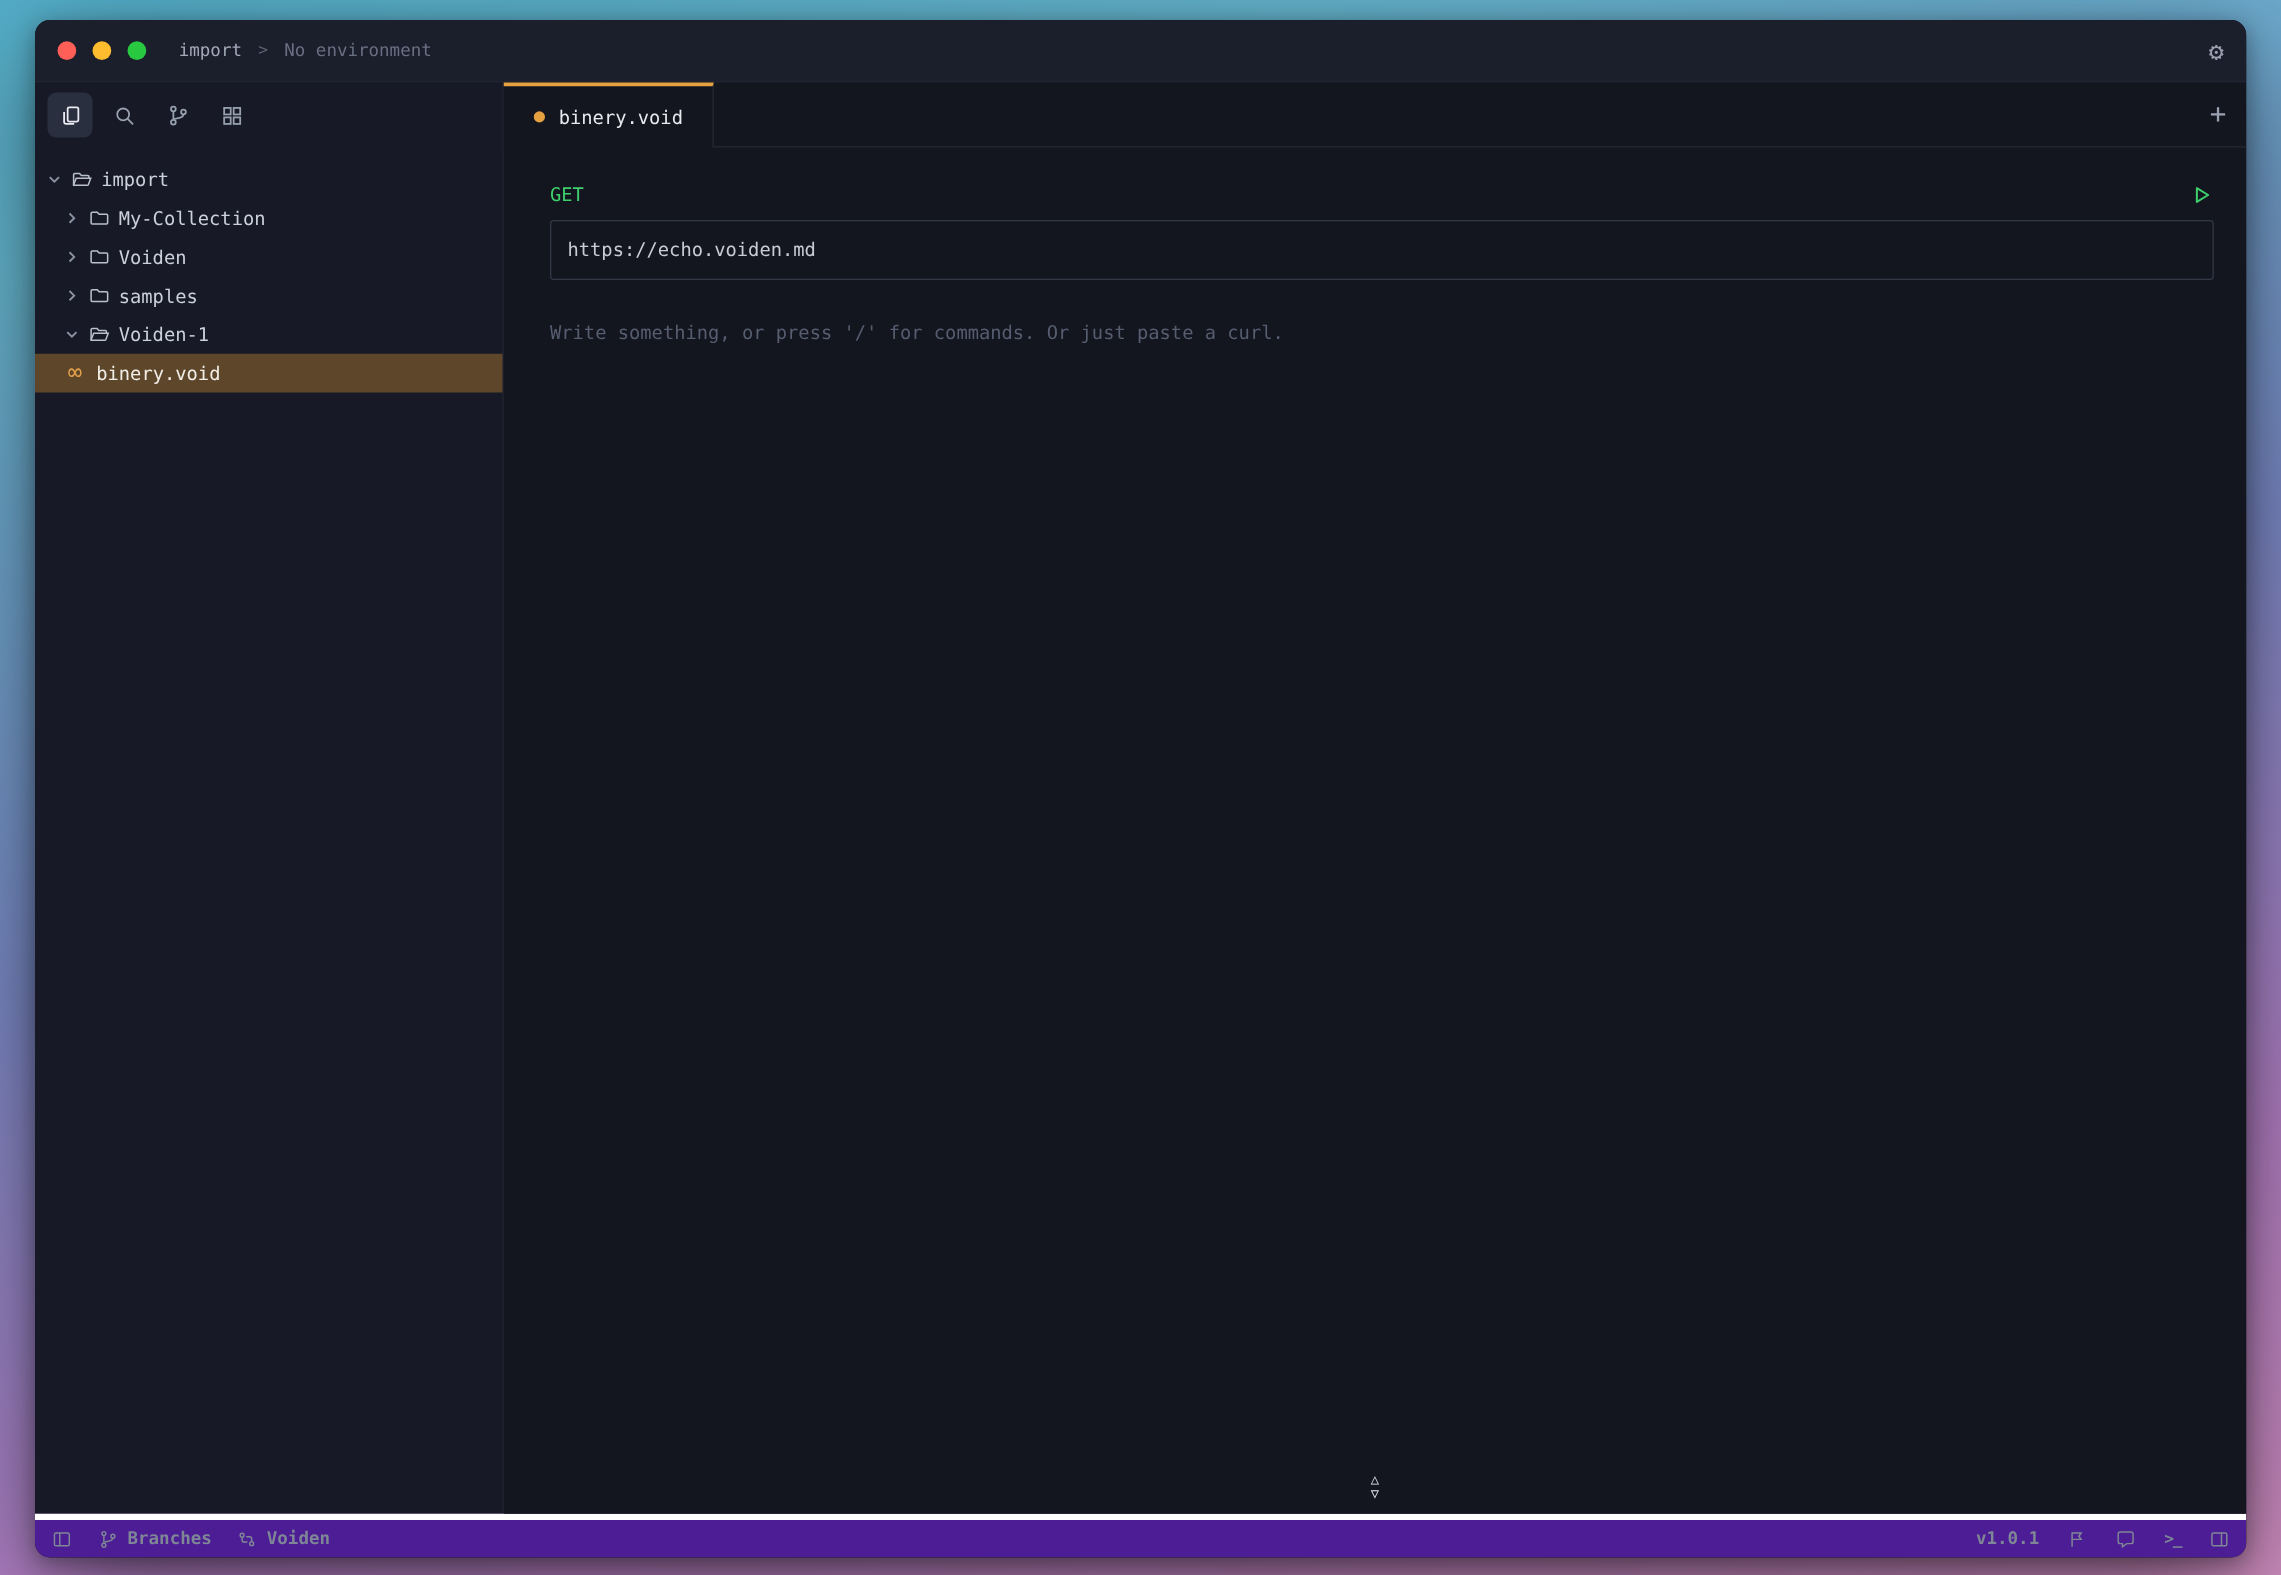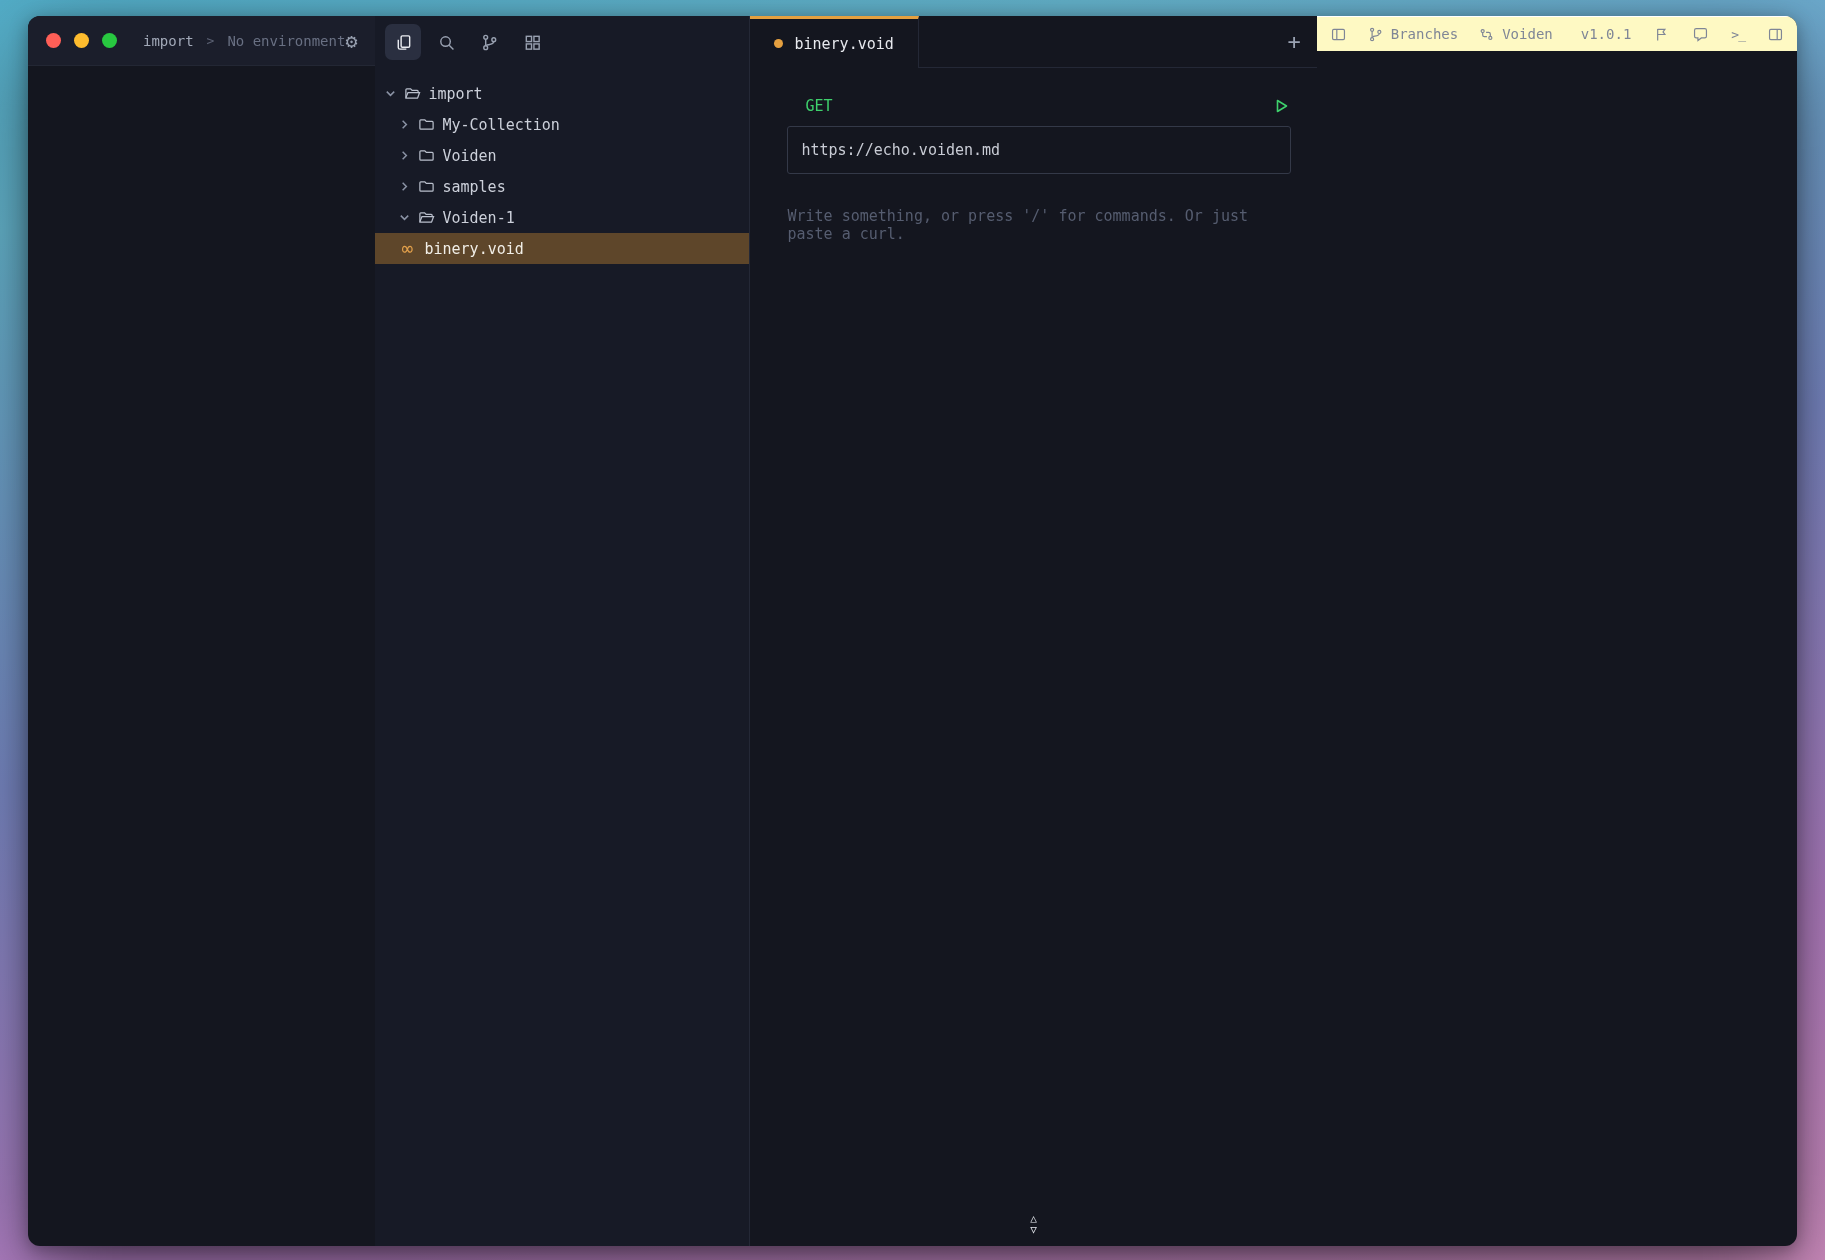--- a/index.html
+++ b/index.html
@@ -5,21 +5,21 @@
   * { box-sizing: border-box; margin: 0; padding: 0; }
   html, body { width: 1825px; height: 1260px; overflow: hidden; }
   body {
     font-family: "DejaVu Sans Mono", "Liberation Mono", monospace;
     background: linear-gradient(168deg, #53aec9 0%, #66b6cf 14%, #7b8ac7 48%, #b37fc4 78%, #d18fc2 100%);
   }
   .window {
     position: absolute; left: 28px; top: 16px; width: 1769px; height: 1230px;
     background: #14161f; border-radius: 12px; overflow: hidden;
     box-shadow: 0 30px 90px rgba(0,0,0,0.5), 0 4px 18px rgba(0,0,0,0.35);
-    display: flex; color: #d5d8e0; font-size: 15px;
+    display: flex; flex-direction: column; color: #d5d8e0; font-size: 15px;
   }
   
   .titlebar {
     height: 50px; flex: none; background: #1b1e2b; border-bottom: 1px solid #232734;
     display: flex; align-items: center; padding: 0 18px;
   }
   .lights { display: flex; gap: 13px; }
   .light { width: 15px; height: 15px; border-radius: 50%; cursor: default; }
   .light.red { background: #ff5f57; }
   .light.yellow { background: #febc2e; }
@@ -56,33 +56,33 @@
     position: relative; z-index: 1; display: flex; align-items: center; gap: 11px;
     padding: 0 24px; background: #14161f; border-top: 3px solid #e5a040; border-right: 1px solid #242836;
     cursor: pointer;
   }
   .tab::after { content: ""; position: absolute; left: 0; right: 0; bottom: -1px; height: 1px; background: #14161f; z-index: 2; }
   .tab-dot { width: 9px; height: 9px; border-radius: 50%; background: #e5a040; flex: none; }
   .tab-label { color: #e7e9ee; font-size: 15px; }
   .tab-plus { margin-left: auto; align-self: center; margin-right: 16px; color: #9aa2b2; font-size: 22px; line-height: 1; cursor: pointer; }
   
   .editor { flex: 1; padding: 28px 26px 0 37px; min-height: 0; }
-  .method-row { display: flex; align-items: center; justify-content: space-between; margin-left: 18px; }
+  .method-row { display: flex; align-items: center; justify-content: space-between; }
   .method { color: #3ed06c; font-size: 15px; cursor: pointer; }
   .run-btn { color: #3ed06c; cursor: pointer; display: flex; align-items: center; }
   .run-btn svg { width: 20px; height: 20px; }
   .url-box { margin-top: 10px; height: 48px; border: 1px solid #343948; border-radius: 3px; display: flex; align-items: center; }
   .url-box input { width: 100%; background: transparent; border: 0; outline: none; color: #c9ccd5; font: inherit; font-size: 15px; padding: 0 13px; }
   .editor-body { margin-top: 33px; cursor: text; }
   .placeholder { color: #565d70; font-size: 15px; }
   
   .resize-handle { position: absolute; left: 50%; bottom: 12px; transform: translateX(-50%); display: flex; flex-direction: column; align-items: center; gap: 2px; color: #e6e9ef; cursor: ns-resize; z-index: 3; }
   .resize-handle span { font-size: 11px; line-height: 9px; }
   
-  .statusbar { height: 35px; flex: none; background: #fef9c3; border-top: 1px solid #ffffff; display: flex; align-items: center; padding: 0 13px; color: #7f8696; font-size: 14px; }
+  .statusbar { height: 35px; flex: none; background: #4c1d95; border-top: 5px solid #ffffff; display: flex; align-items: center; padding: 0 13px; color: #7f8696; font-size: 14px; font-weight: bold; }
   .sb-item { display: flex; align-items: center; gap: 7px; cursor: pointer; color: #7f8696; }
   .sb-item svg { width: 17px; height: 17px; }
   .sb-left { display: flex; align-items: center; gap: 20px; }
   .sb-spacer { flex: 1; }
   .sb-right { display: flex; align-items: center; gap: 22px; }
   .sb-version { color: #7f8696; font-size: 14px; margin-left: 28px; }
   .sb-terminal { font-size: 13px; letter-spacing: -1px; cursor: pointer; }
   svg { display: block; }
 </style>
 </head>

